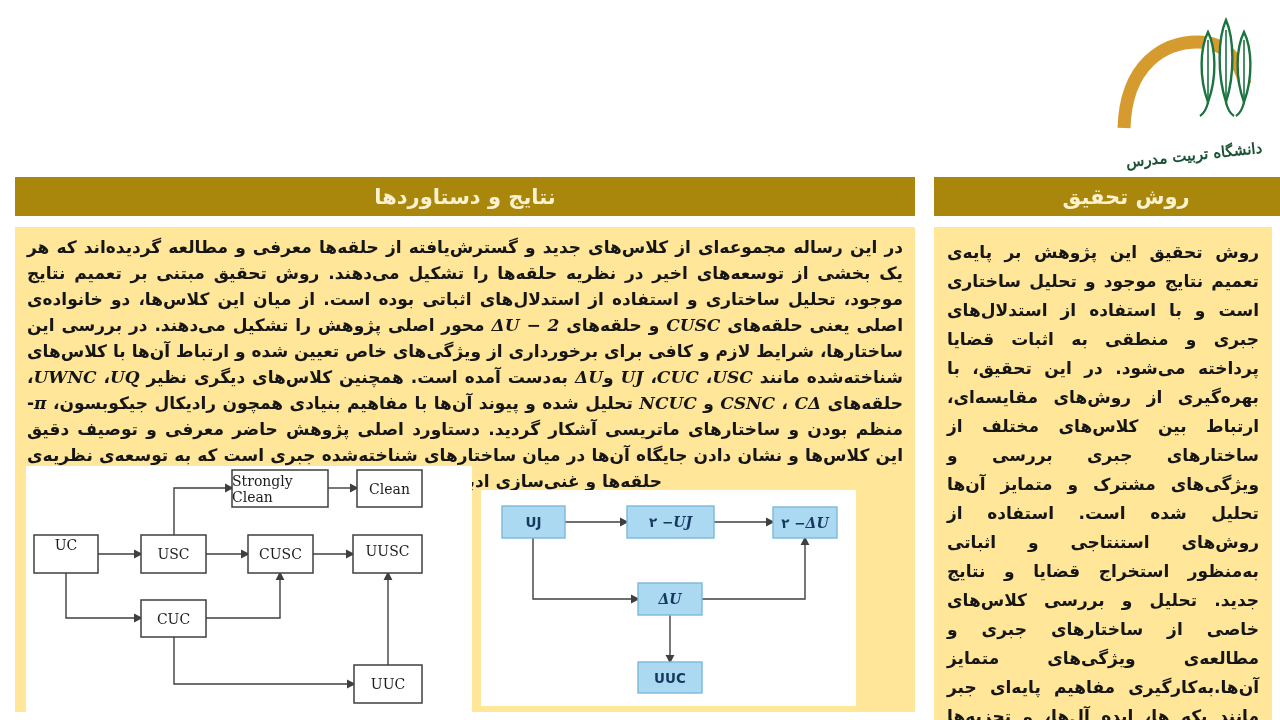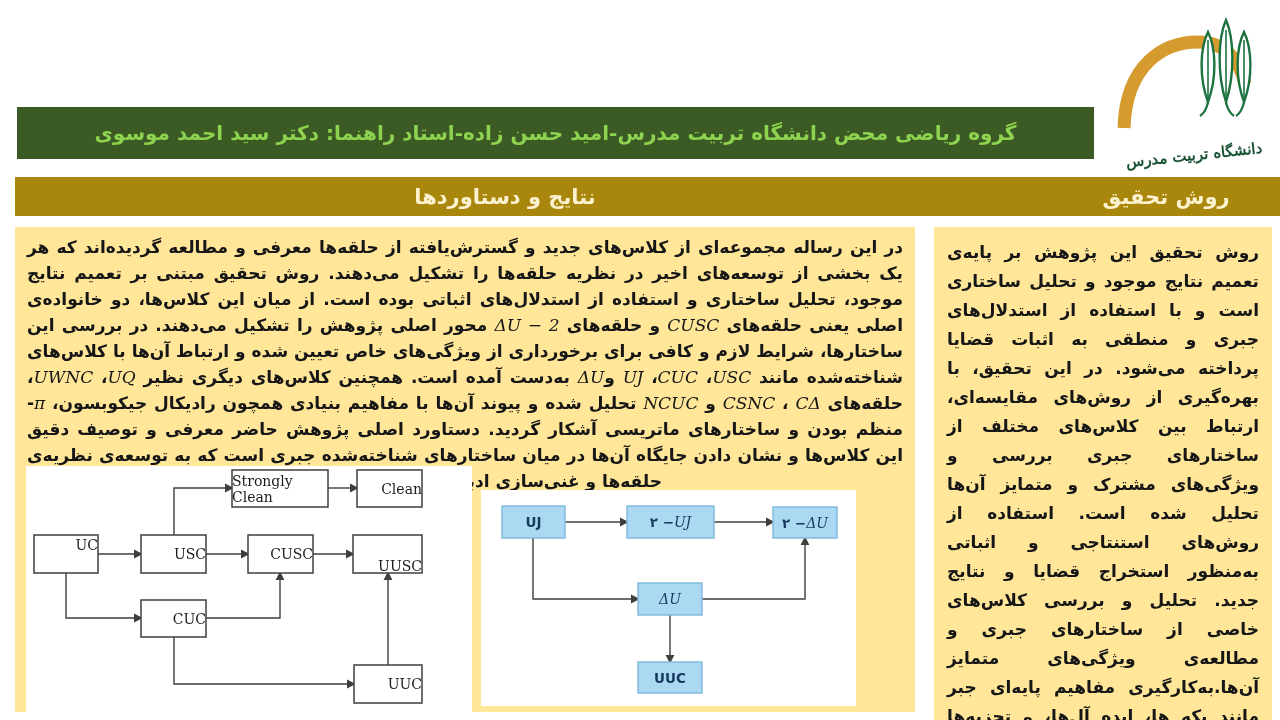--- a/index.html
+++ b/index.html
@@ -16,58 +16,55 @@
   .subtitle-banner .sub{font-size:20px;font-weight:bold;color:#8ed34f;direction:rtl;white-space:nowrap;}
 
   
   .logo{position:absolute;left:1112px;top:10px;width:164px;height:156px;}
   .logo svg{position:absolute;left:0;top:0;}
   .logo-name{position:absolute;left:0;bottom:2px;width:100%;text-align:center;
              font-family:"DejaVu Serif","Liberation Serif",serif;font-weight:bold;font-size:15px;
              color:#1b5435;transform:rotate(-6deg);direction:rtl;white-space:nowrap;}
 
   
-  .panel-header{position:absolute;height:39px;background:#a9870d;display:flex;align-items:center;justify-content:center;padding-left:40px;}
+  .panel-header{position:absolute;height:39px;background:#a9870d;display:flex;align-items:center;justify-content:center;}
   .panel-header .hd{font-size:21px;font-weight:bold;color:#fdf2cf;direction:rtl;white-space:nowrap;}
   .results-header{left:15px;top:177px;width:900px;}
   .method-header{left:934px;top:177px;width:384px;}
 
   
   .panel{position:absolute;background:#ffe699;}
   .results-panel{left:15px;top:227px;width:900px;height:485px;}
   .method-panel{left:934px;top:227px;width:338px;height:493px;}
 
   .results-text{direction:rtl;text-align:justify;text-align-last:center;padding:7px 12px 0 12px;
                 font-size:17px;font-weight:bold;line-height:26px;color:#161616;}
   .method-text{direction:rtl;text-align:justify;text-align-last:center;padding:11px 13px 0 13px;
                font-size:17px;font-weight:bold;line-height:29px;word-spacing:2px;color:#161616;}
 
-  .seg-m{font-family:"DejaVu Serif","Liberation Serif",serif;font-style:italic;font-weight:normal;
+  .seg-m{font-family:"DejaVu Serif","Liberation Serif",serif;font-style:italic;font-weight:bold;
          unicode-bidi:isolate;}
 
   
   .diagram{position:absolute;background:#ffffff;}
   .diagram-1{left:11px;top:239px;width:446px;height:246px;}
   .diagram-2{left:466px;top:263px;width:375px;height:216px;}
   .node-outline{fill:#ffffff;stroke:#3f3f3f;stroke-width:1.5;}
   .node-blue{fill:#abd9f2;stroke:#7db8dc;stroke-width:1.4;}
   .dg-label{position:absolute;display:flex;align-items:center;justify-content:center;direction:ltr;}
-  .lbl-outline{font-family:"DejaVu Serif","Liberation Serif",serif;font-size:14px;color:#1d1d1d;justify-content:flex-end;}
+  .lbl-outline{font-family:"DejaVu Serif","Liberation Serif",serif;font-size:14px;color:#1d1d1d;}
   .lbl-blue{font-size:13.5px;font-weight:bold;color:#17395f;}
   .lbl-blue .seg-m{font-size:14px;}
 </style>
 </head>
 <body>
 
 <div class="poster">
 
 
-  <div class="subtitle-banner">
-    <div class="sub">گروه ریاضی محض دانشگاه تربیت مدرس-امید حسن زاده-استاد راهنما: دکتر سید احمد موسوی</div>
-  </div>
 
   <div class="logo">
     <svg width="164" height="156" viewBox="0 0 164 156">
 
       <path d="M 12 118 C 14 54 52 32 86 32 C 112 32 127 48 133 74" fill="none" stroke="#d59b2f" stroke-width="13"></path>
 
       <g fill="#ffffff" stroke="#1c7340" stroke-width="2.4">
         <path d="M 96 22 C 104 38 105 68 96 92 C 87 68 88 38 96 22 Z"></path>
         <path d="M 114 10 C 122 28 123 64 114 92 C 105 64 106 28 114 10 Z"></path>
         <path d="M 132 22 C 140 38 141 68 132 92 C 123 68 124 38 132 22 Z"></path>
@@ -113,21 +110,21 @@
           <rect x="206" y="4" width="96" height="37" class="node-outline"></rect>
           <rect x="331" y="4" width="65" height="37" class="node-outline"></rect>
           <rect x="115" y="134" width="65" height="37" class="node-outline"></rect>
           <rect x="328" y="199" width="68" height="38" class="node-outline"></rect>
         </svg><div class="dg-label lbl-outline" style="left: 8px; top: 60px; width: 64px; height: 38px;">
           <span class="seg-t">UC</span>
         </div><div class="dg-label lbl-outline" style="left: 115px; top: 69px; width: 65px; height: 38px;">
           <span class="seg-t">USC</span>
         </div><div class="dg-label lbl-outline" style="left: 222px; top: 69px; width: 65px; height: 38px;">
           <span class="seg-t">CUSC</span>
-        </div><div class="dg-label lbl-outline" style="left: 327px; top: 81px; width: 69px; height: 38px;">
+        </div><div class="dg-label lbl-outline" style="left: 327px; top: 66px; width: 69px; height: 38px;">
           <span class="seg-t">UUSC</span>
         </div><div class="dg-label lbl-outline" style="left: 206px; top: 4px; width: 96px; height: 37px;">
           <span class="seg-t">Strongly Clean</span>
         </div><div class="dg-label lbl-outline" style="left: 331px; top: 4px; width: 65px; height: 37px;">
           <span class="seg-t">Clean</span>
         </div><div class="dg-label lbl-outline" style="left: 115px; top: 134px; width: 65px; height: 37px;">
           <span class="seg-t">CUC</span>
         </div><div class="dg-label lbl-outline" style="left: 328px; top: 199px; width: 68px; height: 38px;">
           <span class="seg-t">UUC</span>
         </div></div>

